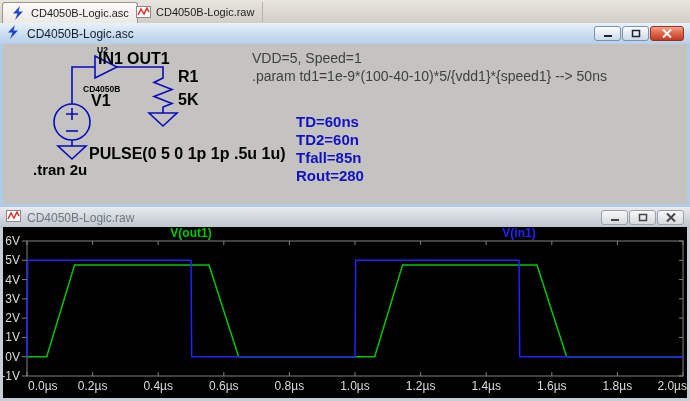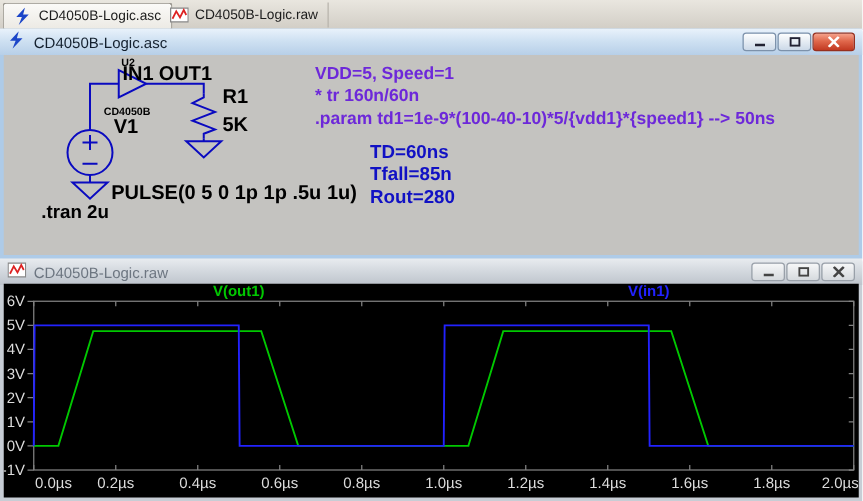--- a/index.html
+++ b/index.html
@@ -33,21 +33,21 @@
   .canvas{position:absolute;top:21px;left:3px;right:3px;bottom:3px;background:#c4c3c0;overflow:hidden;}
   
   .win.wave{top:207px;height:194px;background:#c7cdd5;}
   .win.wave .titlebar{background:linear-gradient(#e8ebef 0%,#d4d9df 45%,#bec4cc 100%);color:#6d7681;}
   .win.wave .tb-btn{border:1px solid #99a0a9;background:linear-gradient(#f6f7f8,#d6dade);}
   .plotarea{position:absolute;top:20px;left:3px;right:3px;bottom:3px;background:#000;}
 
   
   .schem-svg{position:absolute;top:0;left:0;}
   .schem-svg text{font-family:"Liberation Sans",sans-serif;font-weight:bold;fill:#000;}
-  .blue-notes{position:absolute;left:249px;top:5px;color:#6d28d9;font-weight:bold;
+  .blue-notes{position:absolute;left:249px;top:5px;color:#404040;font-weight:normal;
               font-size:14px;line-height:18px;white-space:nowrap;}
   .blue-params{position:absolute;left:249px;top:69px;color:#1111c4;font-weight:bold;
                font-size:15px;line-height:18px;white-space:nowrap;margin-left:44px;}
   .directives{position:absolute;left:30px;top:117px;color:#000;font-weight:bold;
               font-size:15px;line-height:18px;white-space:nowrap;}
 
   
   .plot-svg{position:absolute;top:0;left:0;}
   .plot-svg text{font-family:"Liberation Sans",sans-serif;}
 </style>
@@ -123,25 +123,25 @@
         <text x="94" y="9" font-size="8.5">U2</text>
         <text x="80" y="48" font-size="8.5">CD4050B</text>
         <text x="88" y="62" font-size="16">V1</text>
         <text x="175" y="38" font-size="16">R1</text>
         <text x="175" y="61" font-size="16">5K</text>
         <text x="86" y="115" font-size="16">PULSE(0 5 0 1p 1p .5u 1u)</text>
       </svg>
 
       <div class="blue-notes">
         <div>VDD=5, Speed=1</div>
-        <div>* tr 160n/60n</div>
         <div>.param td1=1e-9*(100-40-10)*5/{vdd1}*{speed1} --&gt; 50ns</div>
       </div>
       <div class="blue-params">
         <div>TD=60ns</div>
+        <div>TD2=60n</div>
         <div>Tfall=85n</div>
         <div>Rout=280</div>
       </div>
       <div class="directives">
         <div>.tran 2u</div>
       </div>
     </div>
   </div>
 
   <div class="win wave">

